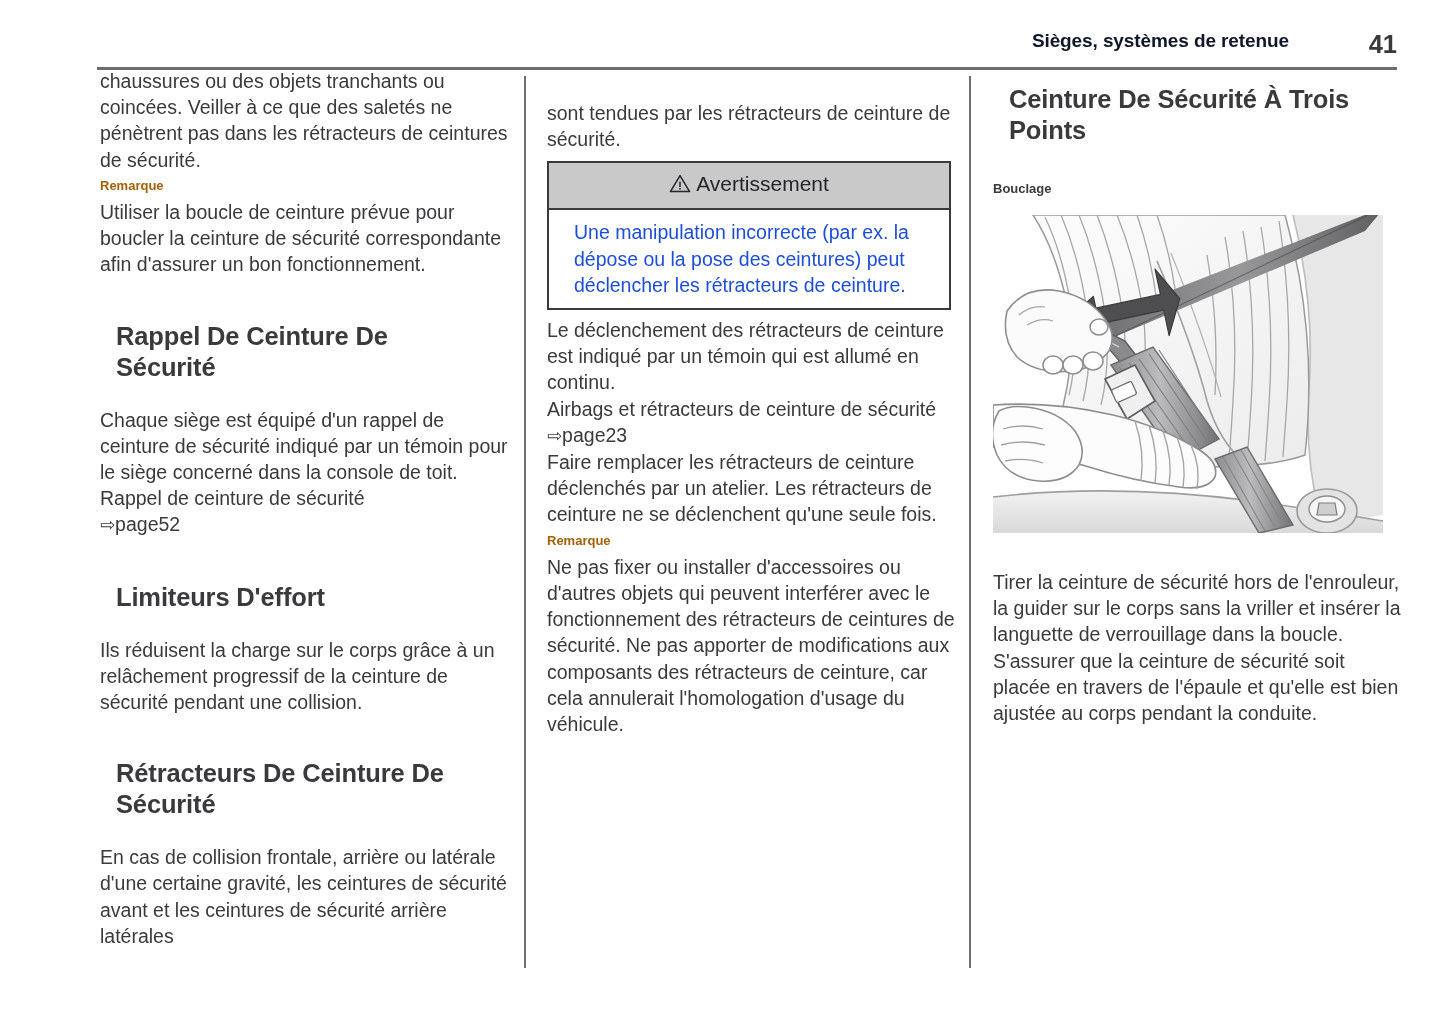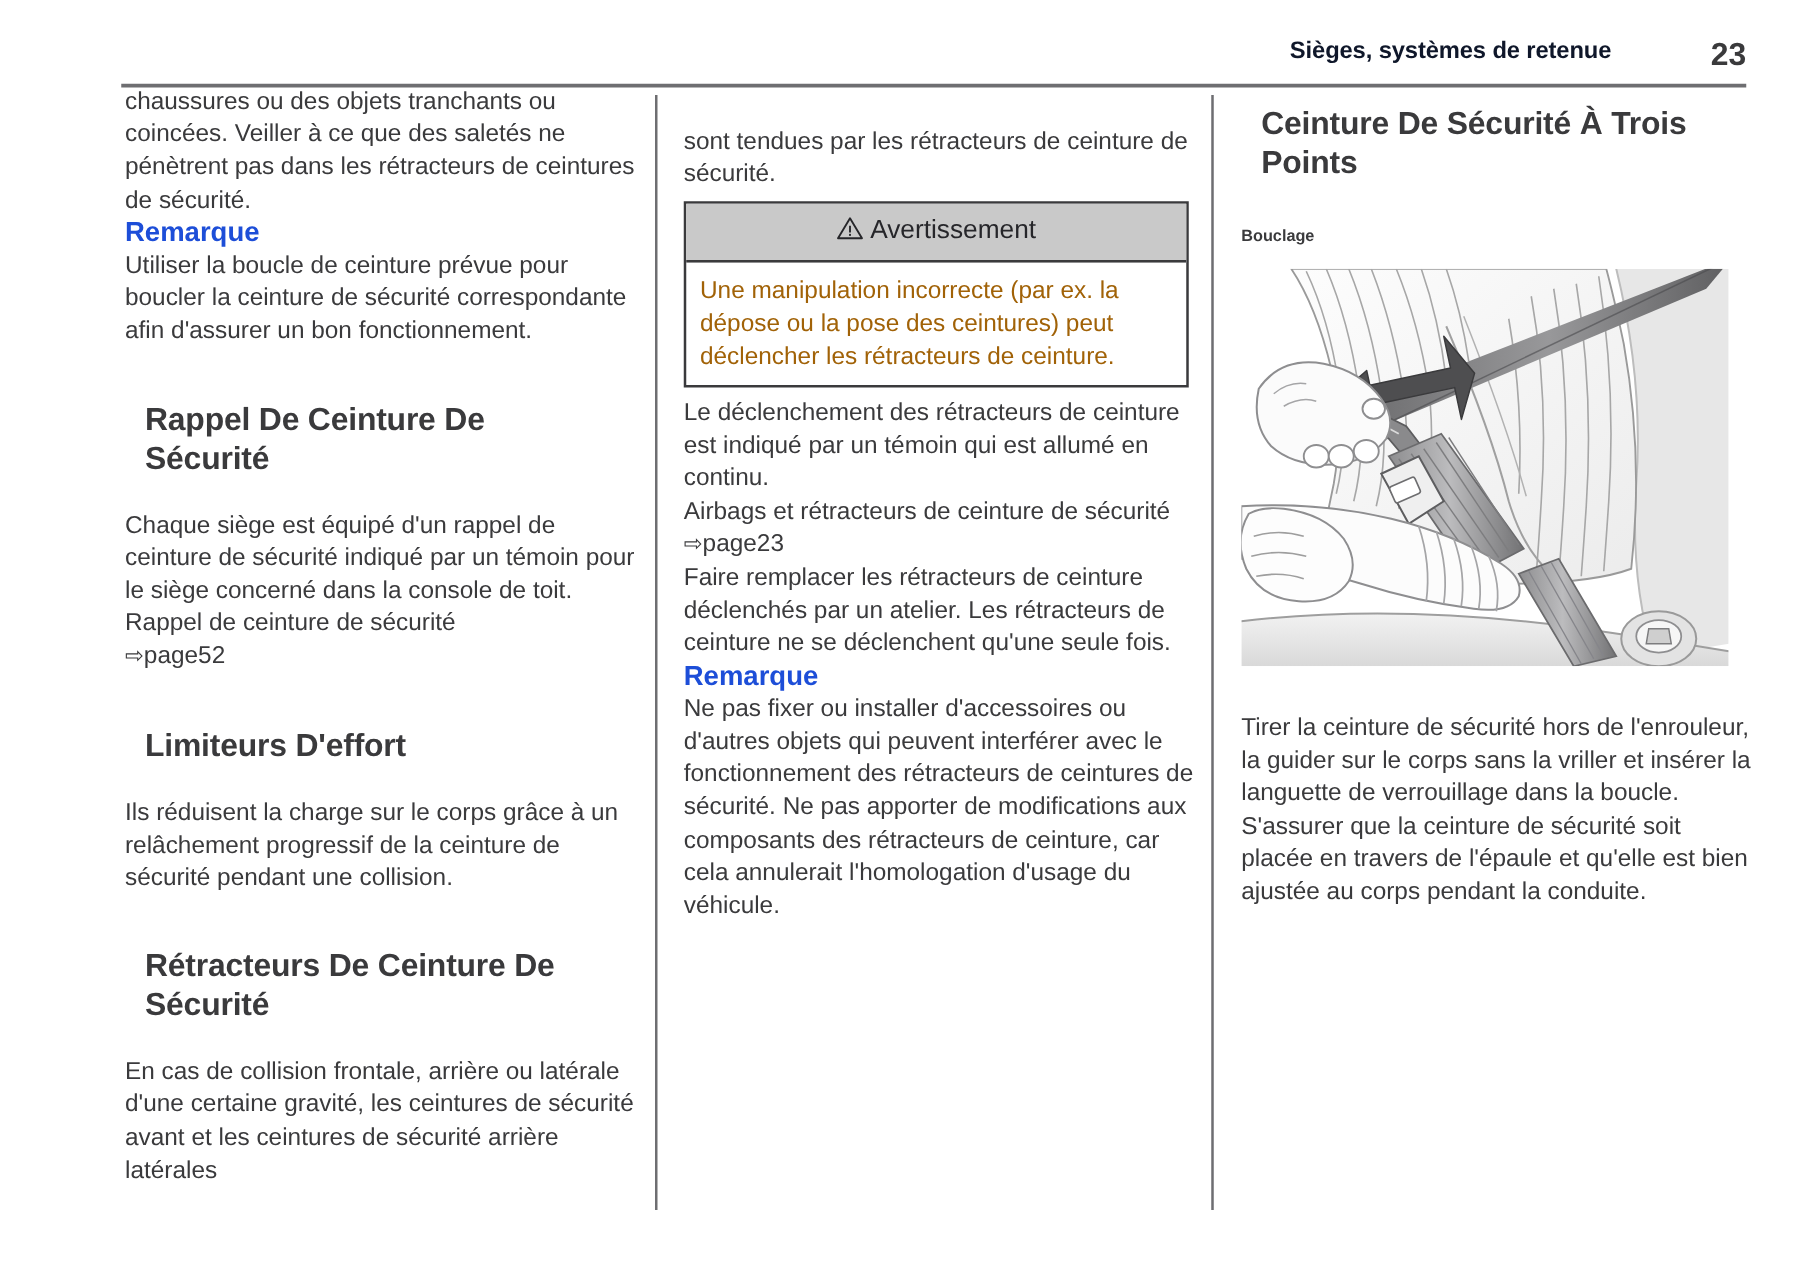--- a/index.html
+++ b/index.html
@@ -88,24 +88,24 @@
     letter-spacing: -0.15px;
   }
   .h2 {
     margin: 0;
     font-size: 13px;
     line-height: 26px;
     font-weight: 700;
     color: #3a3a3c;
   }
   .note-label {
-    font-size: 22px;
+    font-size: 13px;
     line-height: 26.2px;
     font-weight: 700;
-    color: #1d4ed8;
+    color: #a16207;
   }
   .spacer-h1 { height: 27px; }
   .gap-after-head { height: 8px; }
   .gap-para { height: 7px; }
 
   .ref-arrow {
     font-family: "DejaVu Sans", sans-serif;
     font-size: 18px;
     letter-spacing: 0;
   }
@@ -127,44 +127,44 @@
     font-weight: 400;
     color: #26262a;
     line-height: 26px;
   }
   .warn-tri {
     display: inline-block;
     vertical-align: -2px;
     margin-right: 5px;
   }
   .warn-body {
-    padding: 9px 11px 10px 11px;
+    padding: 9px 11px 10px 25px;
     font-size: 19.5px;
     line-height: 26.2px;
-    color: #a16207;
+    color: #1d4ed8;
   }
 
   
   .illus-wrap {
     margin-top: 13px;
     width: 390px;
     height: 318px;
     position: relative;
     overflow: hidden;
     background: #ffffff;
   }
   .illus-wrap svg { display: block; }
   .illus-caption-gap { height: 36px; }
 </style>
 </head>
 <body>
 
 <div class="page-header">
   <div class="header-title">Sièges, systèmes de retenue</div>
-  <div class="header-pageno">23</div>
+  <div class="header-pageno">41</div>
 </div>
 <div class="header-rule"></div>
 
 <div class="divider divider-1"></div>
 <div class="divider divider-2"></div>
 
 <div class="col col1">
 
   <p class="body-text">chaussures ou des objets tranchants ou coincées. Veiller à ce que des saletés ne pénètrent pas dans les rétracteurs de ceintures de sécurité.</p>
 

